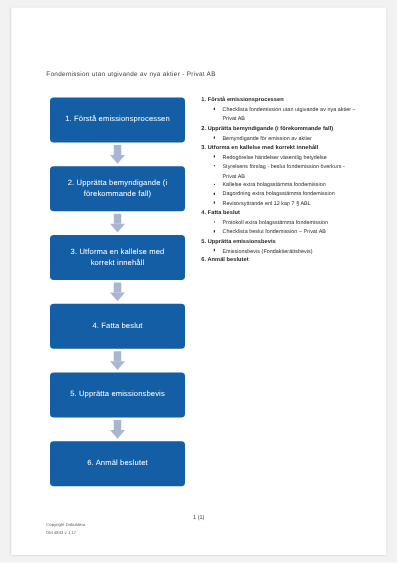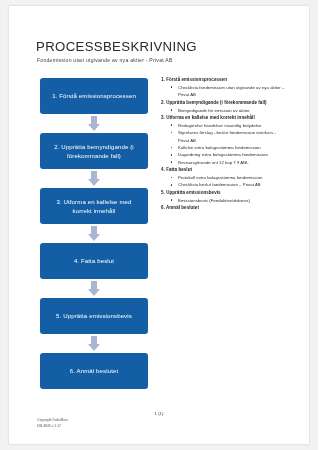--- a/index.html
+++ b/index.html
@@ -167,21 +167,20 @@
     font-size: 4.4px;
     color: #444444;
   }
 </style>
 </head>
 <body>
 
 <div class="viewport">
   <div class="page">
 
-    <div class="doc-title">PROCESSBESKRIVNING</div>
     <div class="doc-subtitle">Fondemission utan utgivande av nya aktier - Privat AB</div>
 
     <div class="flow">
 
       <div class="flow-box h1">
         <span class="flow-label">1. Förstå emissionsprocessen</span>
       </div>
 
       <div class="arrow-wrap">
         <div class="arrow">

